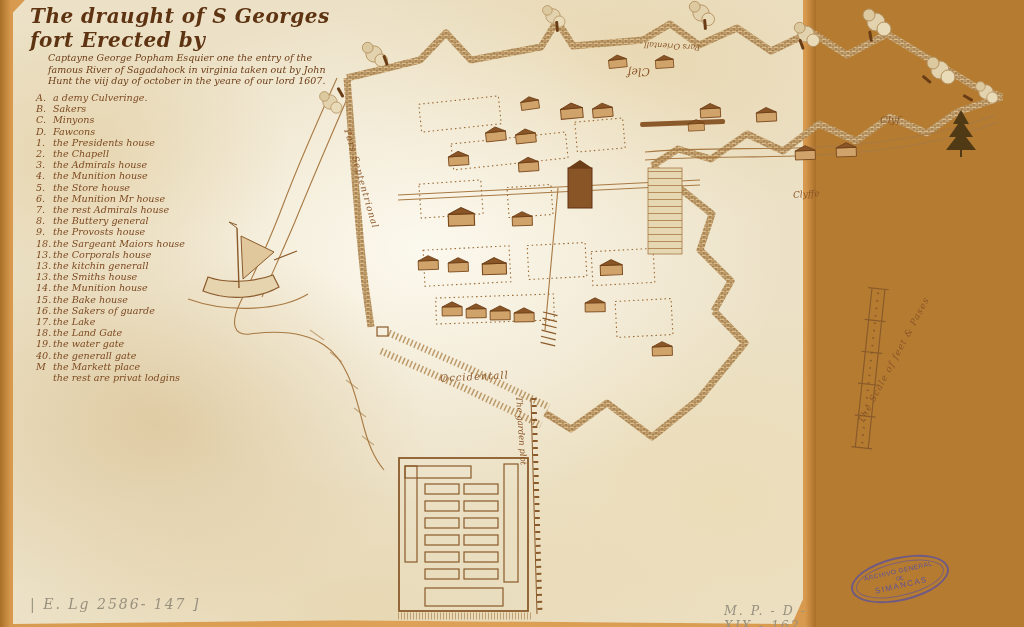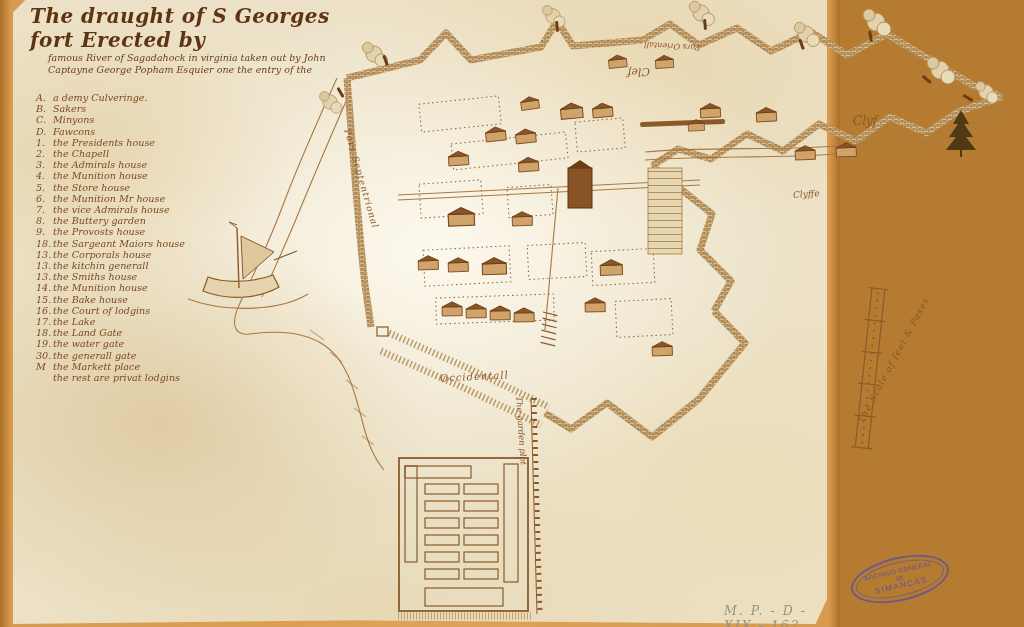--- a/index.html
+++ b/index.html
@@ -4,21 +4,20 @@
 <style>
   html,body{margin:0;padding:0;}
   body{
     width:1024px;height:627px;overflow:hidden;
     font-family:"DejaVu Serif",serif;
     background:#b57c31;
   }
   .stage{
     position:relative;width:816px;height:627px;
     background:linear-gradient(90deg,#a96f28 0,#d89a4e 11px,#dda258 50%,#d89a4e calc(100% - 11px),#a96f28 100%);
-    padding-left:24px;
   }
   .paper{
     position:absolute;left:13px;top:0;right:13px;bottom:3px;
     clip-path:polygon(1.5% 0,100% 0,100% 96%,98.6% 100%,42% 99.4%,0 100%,0 2%);
     background:
       radial-gradient(420px 300px at 18% 68%, rgba(213,186,135,.55), transparent 65%),
       radial-gradient(300px 200px at 9% 25%, rgba(224,200,150,.45), transparent 70%),
       radial-gradient(520px 360px at 52% 40%, rgba(255,253,245,.85), transparent 70%),
       radial-gradient(420px 240px at 78% 10%, rgba(229,206,157,.5), transparent 70%),
       radial-gradient(380px 280px at 90% 80%, rgba(235,216,170,.5), transparent 70%),
@@ -34,21 +33,21 @@
 
   .legend{position:absolute;left:36px;top:92px;width:200px;color:#7d4a22;}
   .lrow{display:flex;font-size:9.6px;font-style:italic;line-height:11.2px;white-space:nowrap;}
   .lkey{width:17px;flex:none;}
   .lrow.cont .lkey{visibility:hidden;}
 
   .ml{position:absolute;font-style:italic;color:#8a5527;white-space:nowrap;}
   .ml-sept{left:352px;top:128px;font-size:9px;transform:rotate(74deg);transform-origin:0 0;letter-spacing:1px;}
   .ml-orient{left:700px;top:52px;font-size:8px;transform:rotate(183deg);transform-origin:0 0;}
   .ml-clef{left:650px;top:78px;font-size:11px;transform:rotate(178deg);transform-origin:0 0;}
-  .ml-clyf{left:853px;top:114px;font-size:12px;}
+  .ml-clyf{left:880px;top:114px;font-size:10px;}
   .ml-clyffe{left:793px;top:189px;font-size:9px;transform:rotate(-4deg);}
   .ml-occ{left:440px;top:371px;font-size:10px;transform:rotate(-3deg);letter-spacing:1px;}
   .ml-garden{left:524px;top:396px;font-size:8.5px;transform:rotate(86deg);transform-origin:0 0;}
   .ml-scale{left:856px;top:420px;font-size:9px;transform:rotate(-62deg);transform-origin:0 0;letter-spacing:1px;}
 
   .pencil{position:absolute;font-style:italic;color:#98907f;letter-spacing:2px;}
   .pencil-left{left:30px;top:596px;font-size:14px;}
   .pencil-right{left:724px;top:603px;font-size:12.5px;font-style:italic;}
 
   .stamp{
@@ -253,22 +252,23 @@
     </g>
 
     <g>
       <polygon points="961,110 953,124 958,124 949,137 956,137 946,150 976,150 966,137 973,137 964,124 969,124" fill="#503a16"></polygon>
       <line x1="961" y1="150" x2="961" y2="157" stroke="#503a16" stroke-width="2"></line>
     </g>
   </svg>
 
   <div class="title-block">
     <div class="title-main">The draught of S Georges fort Erected by</div>
+    <div class="title-sub">Captayne George Popham Esquier one the entry of the</div>
     <div class="title-sub">famous River of Sagadahock in virginia taken out by John</div>
-    <div class="title-sub">Captayne George Popham Esquier one the entry of the</div>
+    <div class="title-sub">Hunt the viij day of october in the yeare of our lord 1607.</div>
   </div>
 
   <div class="legend">
     <div class="lrow">
         <span class="lkey">A.</span>
         <span>a demy Culveringe.</span>
       </div>
     <div class="lrow">
         <span class="lkey">B.</span>
         <span>Sakers</span>
@@ -300,25 +300,25 @@
     <div class="lrow">
         <span class="lkey">5.</span>
         <span>the Store house</span>
       </div>
     <div class="lrow">
         <span class="lkey">6.</span>
         <span>the Munition Mr house</span>
       </div>
     <div class="lrow">
         <span class="lkey">7.</span>
-        <span>the vice Admirals house</span>
+        <span>the rest Admirals house</span>
       </div>
     <div class="lrow">
         <span class="lkey">8.</span>
-        <span>the Buttery garden</span>
+        <span>the Buttery general</span>
       </div>
     <div class="lrow">
         <span class="lkey">9.</span>
         <span>the Provosts house</span>
       </div>
     <div class="lrow">
         <span class="lkey">18.</span>
         <span>the Sargeant Maiors house</span>
       </div>
     <div class="lrow">
@@ -336,36 +336,36 @@
     <div class="lrow">
         <span class="lkey">14.</span>
         <span>the Munition house</span>
       </div>
     <div class="lrow">
         <span class="lkey">15.</span>
         <span>the Bake house</span>
       </div>
     <div class="lrow">
         <span class="lkey">16.</span>
-        <span>the Court of lodgins</span>
+        <span>the Sakers of guarde</span>
       </div>
     <div class="lrow">
         <span class="lkey">17.</span>
         <span>the Lake</span>
       </div>
     <div class="lrow">
         <span class="lkey">18.</span>
         <span>the Land Gate</span>
       </div>
     <div class="lrow">
         <span class="lkey">19.</span>
         <span>the water gate</span>
       </div>
     <div class="lrow">
-        <span class="lkey">30.</span>
+        <span class="lkey">40.</span>
         <span>the generall gate</span>
       </div>
     <div class="lrow">
         <span class="lkey">M</span>
         <span>the Markett place</span>
       </div>
     <div class="lrow cont">
         <span class="lkey"></span>
         <span>the rest are privat lodgins</span>
       </div>
@@ -373,20 +373,21 @@
 
   <div class="ml ml-sept">Pars Septentrional</div>
   <div class="ml ml-orient">Pars Orientall</div>
   <div class="ml ml-clef">Clef</div>
   <div class="ml ml-clyf">Clyf</div>
   <div class="ml ml-clyffe">Clyffe</div>
   <div class="ml ml-occ">Occidentall</div>
   <div class="ml ml-garden">The garden plot</div>
   <div class="ml ml-scale">The Scale of feet &amp; Pases</div>
 
+  <div class="pencil pencil-left">| E. Lg 2586- 147 ]</div>
   <div class="pencil pencil-right">M. P. - D - XIX - 162</div>
 
   <div class="stamp">
     <div class="inner"></div>
     <div class="st1">ARCHIVO GENERAL</div>
     <div class="st2">DE</div>
     <div class="st3">SIMANCAS</div>
   </div>
 </div>
 

